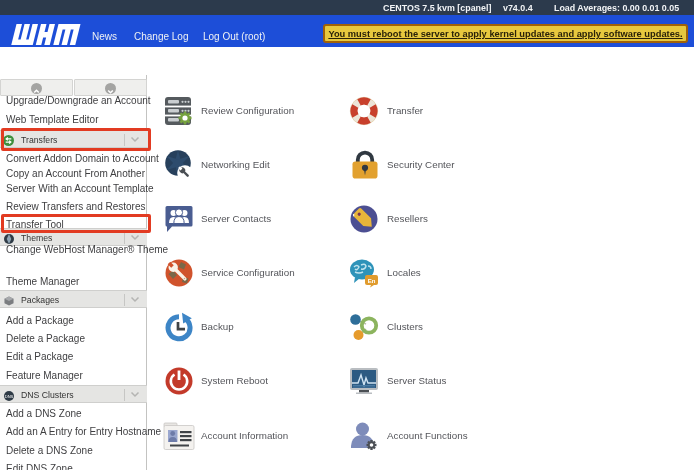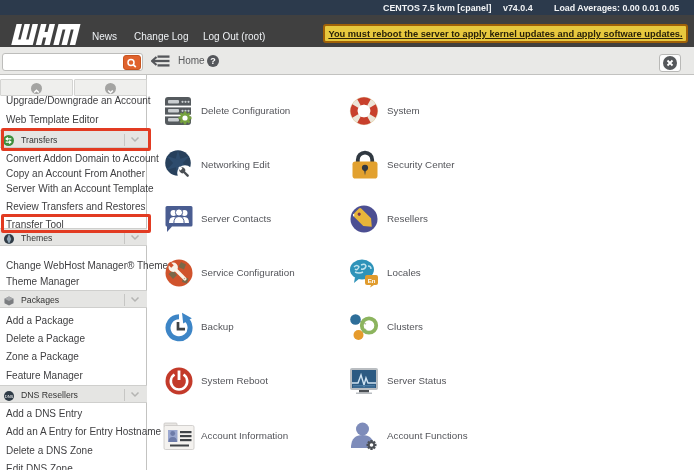--- a/index.html
+++ b/index.html
@@ -4,21 +4,21 @@
 <style>
 * { margin:0; padding:0; box-sizing:border-box; }
 html,body { width:694px; height:470px; overflow:hidden; background:#fff;
   font-family:"Liberation Sans", sans-serif; }
 #page { position:relative; width:694px; height:340px; }
 
 
 .topstrip { position:absolute; left:0; top:0; width:694px; height:15px;
   background:#2c3a4c; color:#f2f4f6; font-size:8.9px; font-weight:bold; text-align:right; }
 .topstrip span { position:absolute; top:3px; }
-.hdr { position:absolute; left:0; top:15px; width:694px; height:32px; background:#404040; }
+.hdr { position:absolute; left:0; top:15px; width:694px; height:32px; background:#1d4ed8; }
 .logo { position:absolute; left:11px; top:6px; width:70px; height:22px; }
 .navlink { position:absolute; top:16px; color:#eef1f4; font-size:10px; }
 .warn { position:absolute; left:323px; top:9px; width:365px; height:19px;
   background:#e7c83e; border:2px solid #a16207; border-radius:3px;
   font-size:9.3px; font-weight:bold; color:#2a2208; text-align:center; line-height:17px; }
 .warn u { text-decoration:underline; }
 
 
 .toolbar { position:absolute; left:0; top:47px; width:694px; height:28px;
   background:#e9e9e7; border-bottom:1px solid #c2c2c0; }
@@ -69,44 +69,20 @@
         <path transform="translate(24.5,0)" d="M0 0 H5.5 V8 H8.5 V0 H14 V21 H8.5 V13.5 H5.5 V21 H0 Z"></path>
         <path transform="translate(42,0)" d="M0 0 H22 V21 H16.5 V5.5 H13.75 V21 H8.25 V5.5 H5.5 V21 H0 Z"></path>
       </g>
     </svg>
     <span class="navlink" style="left:92px">News</span>
     <span class="navlink" style="left:134px">Change Log</span>
     <span class="navlink" style="left:203px">Log Out (root)</span>
     <div class="warn"><u>You must reboot the server to apply kernel updates and apply software updates.</u></div>
   </div>
 
-  <div class="toolbar">
-    <div class="searchbox">
-      <div class="searchbtn">
-        <svg width="16" height="13" viewBox="0 0 16 13">
-          <circle cx="7" cy="5.4" r="3" fill="none" stroke="#fff" stroke-width="1.5"></circle>
-          <line x1="9.2" y1="7.6" x2="11.8" y2="10.2" stroke="#fff" stroke-width="1.7"></line>
-        </svg>
-      </div>
-    </div>
-    <svg style="position:absolute;left:151px;top:8px" width="19" height="12" viewBox="0 0 19 12">
-      <path d="M5.5 2 L1 6 L5.5 10" fill="none" stroke="#54565a" stroke-width="2.2"></path>
-      <line x1="2" y1="6" x2="18.5" y2="6" stroke="#54565a" stroke-width="2.3"></line>
-      <line x1="6.5" y1="1.6" x2="18.5" y2="1.6" stroke="#54565a" stroke-width="2.3"></line>
-      <line x1="6.5" y1="10.4" x2="18.5" y2="10.4" stroke="#54565a" stroke-width="2.3"></line>
-    </svg>
-    <span class="homelbl">Home</span>
-    <div class="qmark">?</div>
-    <div class="closebtn">
-      <svg width="20" height="16" viewBox="0 0 20 16">
-        <circle cx="10" cy="8" r="7" fill="#54575a"></circle>
-        <path d="M7.5 5.5 L12.5 10.5 M12.5 5.5 L7.5 10.5" stroke="#fff" stroke-width="1.8"></path>
-      </svg>
-    </div>
-  </div>
 
   <div class="sidebar">
     <div class="scrollbtns">
       <div class="sbtn" style="left:0px">
         <div class="circ"><svg width="11" height="11" viewBox="0 0 11 11">
               <path d="M3.2 6.5 L5.5 4.2 L7.8 6.5" fill="none" stroke="#fff" stroke-width="1.5"></path>
             </svg></div>
       </div>
       <div class="sbtn" style="left:74px">
         <div class="circ"><svg width="11" height="11" viewBox="0 0 11 11">
@@ -143,53 +119,53 @@
         <circle cx="5.5" cy="5.5" r="5.5" fill="#2f3b46"></circle>
         <path d="M5.5 0 L8 5.5 L5.5 11 L3 5.5 Z" fill="#8fa5b5"></path>
       </svg>
       <span class="txt">Themes</span>
       <span class="sep"></span>
       <svg class="chev" width="10" height="7" viewBox="0 0 10 7">
           <path d="M1.5 1.5 L5 5 L8.5 1.5" fill="none" stroke="#b4b4b2" stroke-width="1.5"></path>
         </svg>
     </div>
 
-    <span class="navitem" style="top:260px">Change WebHost Manager® Theme</span>
+    <span class="navitem" style="top:244px">Change WebHost Manager® Theme</span>
     <span class="navitem" style="top:276px">Theme Manager</span>
 
     <div class="sechdr" style="top:290px">
       <svg style="position:absolute;left:4px;top:4.5px" width="10" height="10" viewBox="0 0 11 11">
         <path d="M5.5 0.5 L10.5 3 L10.5 8 L5.5 10.5 L0.5 8 L0.5 3 Z" fill="#7b7d80"></path>
         <path d="M5.5 0.5 L10.5 3 L5.5 5.5 L0.5 3 Z" fill="#a7a9ac"></path>
       </svg>
       <span class="txt">Packages</span>
       <span class="sep"></span>
       <svg class="chev" width="10" height="7" viewBox="0 0 10 7">
           <path d="M1.5 1.5 L5 5 L8.5 1.5" fill="none" stroke="#b4b4b2" stroke-width="1.5"></path>
         </svg>
     </div>
 
     <span class="navitem" style="top:315px">Add a Package</span>
     <span class="navitem" style="top:333px">Delete a Package</span>
-    <span class="navitem" style="top:351px">Zone a Package</span>
+    <span class="navitem" style="top:351px">Edit a Package</span>
     <span class="navitem" style="top:370px">Feature Manager</span>
 
     <div class="sechdr" style="top:385px">
       <svg style="position:absolute;left:4px;top:4.5px" width="10" height="10" viewBox="0 0 11 11">
         <circle cx="5.5" cy="5.5" r="5.5" fill="#2f3b46"></circle>
         <text x="5.5" y="7.5" font-size="4.5" fill="#fff" text-anchor="middle" font-family="Liberation Sans">DNS</text>
       </svg>
-      <span class="txt">DNS Resellers</span>
+      <span class="txt">DNS Clusters</span>
       <span class="sep"></span>
       <svg class="chev" width="10" height="7" viewBox="0 0 10 7">
           <path d="M1.5 1.5 L5 5 L8.5 1.5" fill="none" stroke="#b4b4b2" stroke-width="1.5"></path>
         </svg>
     </div>
 
-    <span class="navitem" style="top:408px">Add a DNS Entry</span>
+    <span class="navitem" style="top:408px">Add a DNS Zone</span>
     <span class="navitem" style="top:426px">Add an A Entry for Entry Hostname</span>
     <span class="navitem" style="top:445px">Delete a DNS Zone</span>
     <span class="navitem" style="top:463px">Edit DNS Zone</span>
 
     <div class="redbox" style="left:1px;top:128px;width:150px;height:23px"></div>
     <div class="redbox" style="left:1px;top:214px;width:150px;height:19px"></div>
   </div>
   <div id="grid">
 
     <svg class="item" style="left:164px;top:96px" width="30" height="30" viewBox="0 0 30 30">
@@ -213,34 +189,34 @@
           <g stroke="#76a23e" stroke-width="2.6">
             <line x1="-6.5" y1="0" x2="6.5" y2="0"></line>
             <line x1="0" y1="-6.5" x2="0" y2="6.5"></line>
             <line x1="-4.6" y1="-4.6" x2="4.6" y2="4.6"></line>
             <line x1="-4.6" y1="4.6" x2="4.6" y2="-4.6"></line>
           </g>
         </g>
         <circle cx="0" cy="0" r="2.6" fill="#fff"></circle>
       </g>
     </svg>
-    <span class="lbl" style="left:201px;top:105px">Delete Configuration</span>
+    <span class="lbl" style="left:201px;top:105px">Review Configuration</span>
 
     <svg class="item" style="left:349px;top:96px" width="30" height="30" viewBox="0 0 30 30">
       <circle cx="15" cy="15" r="13.7" fill="#ece5d8"></circle>
       <circle cx="15" cy="15" r="13.7" fill="none" stroke="#e4d3ae" stroke-width="0.8"></circle>
       <g fill="#c8402c">
         <path d="M8.25 3.31 A13.5 13.5 0 0 1 21.75 3.31 L18.1 9.63 A6.2 6.2 0 0 0 11.9 9.63 Z"></path>
         <path d="M8.25 3.31 A13.5 13.5 0 0 1 21.75 3.31 L18.1 9.63 A6.2 6.2 0 0 0 11.9 9.63 Z" transform="rotate(90 15 15)"></path>
         <path d="M8.25 3.31 A13.5 13.5 0 0 1 21.75 3.31 L18.1 9.63 A6.2 6.2 0 0 0 11.9 9.63 Z" transform="rotate(180 15 15)"></path>
         <path d="M8.25 3.31 A13.5 13.5 0 0 1 21.75 3.31 L18.1 9.63 A6.2 6.2 0 0 0 11.9 9.63 Z" transform="rotate(270 15 15)"></path>
       </g>
       <circle cx="15" cy="15" r="6.3" fill="#fff"></circle>
     </svg>
-    <span class="lbl" style="left:387px;top:105px">System</span>
+    <span class="lbl" style="left:387px;top:105px">Transfer</span>
 
     <svg class="item" style="left:164px;top:150px" width="30" height="32" viewBox="0 0 30 32">
       <circle cx="14" cy="13" r="12.8" fill="#27405c"></circle>
       <g fill="#2e4c6d">
         <path d="M14 0.5 L17.5 13 L14 25.5 L10.5 13 Z"></path>
         <path d="M2.5 6 L16 10 L25.5 20 L12 16 Z"></path>
         <path d="M25.5 6 L12 10 L2.5 20 L16 16 Z"></path>
       </g>
       <circle cx="21" cy="23" r="7.8" fill="#fff"></circle>
       <g transform="rotate(-45 21 23)">

